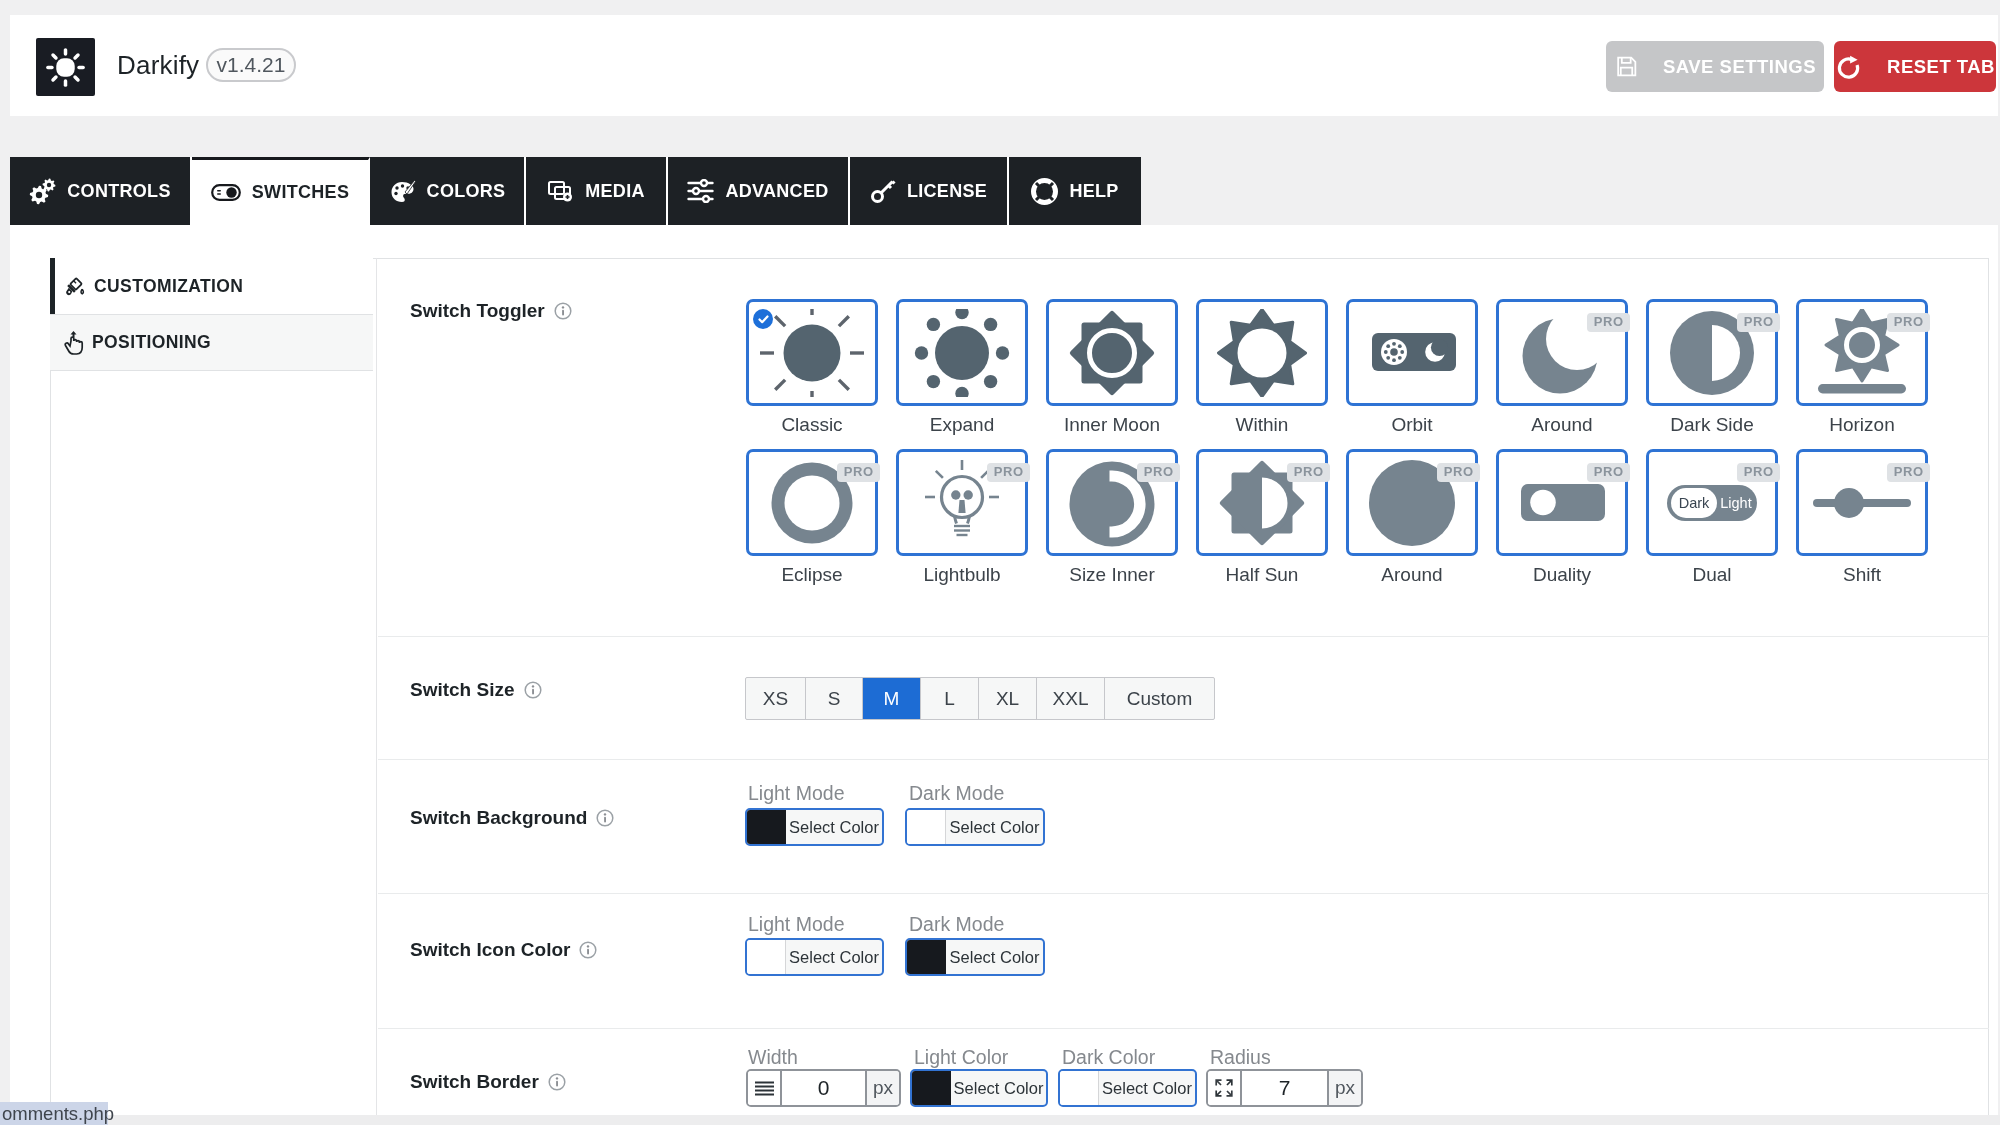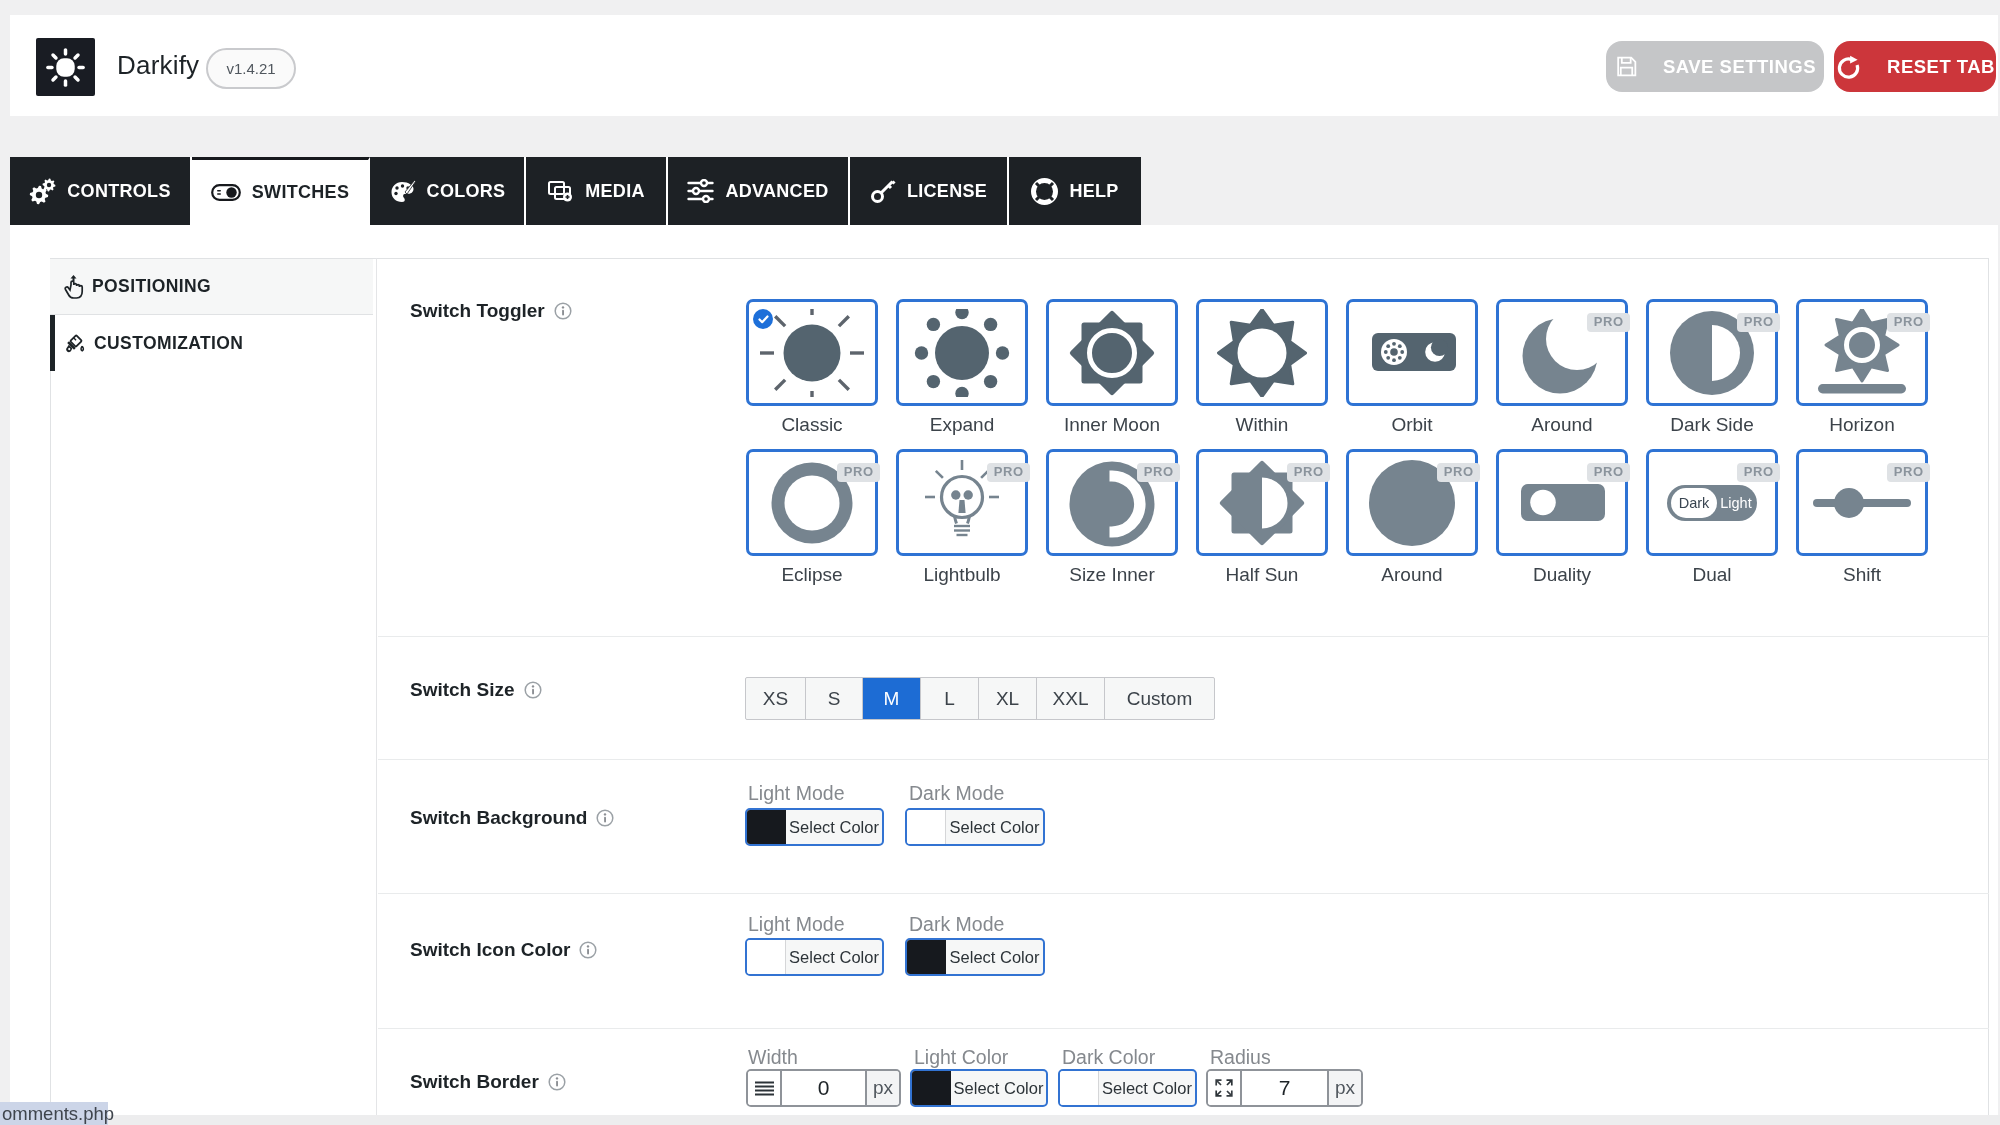--- a/index.html
+++ b/index.html
@@ -3,22 +3,22 @@
 <meta charset="utf-8">
 <style>
 * { margin:0; padding:0; box-sizing:border-box; }
 html,body { width:2000px; height:1125px; overflow:hidden; }
 body { background:#f0f0f1; font-family:"Liberation Sans", sans-serif; position:relative; }
 
 
 #header { position:absolute; left:10px; top:15px; width:1988px; height:101px; background:#fff; }
 #logo { position:absolute; left:26px; top:23px; width:59px; height:58px; background:#191c23; border-radius:2px; display:flex; align-items:center; justify-content:center; }
 #brand { position:absolute; left:107px; top:0; height:101px; display:flex; align-items:center; font-size:26px; color:#1d2327; letter-spacing:.2px; }
-#vpill { position:absolute; left:196px; top:33px; width:90px; height:41px; border:2px solid #c9cacd; border-radius:21px; background:#fafafa; display:flex; align-items:center; justify-content:center; font-size:15px; color:#50575e; }
-.hbtn { position:absolute; height:51px; border-radius:16px; display:flex; align-items:center; justify-content:center; gap:24px; color:#fff; font-size:18.5px; font-weight:bold; letter-spacing:.5px; }
+#vpill { position:absolute; left:196px; top:33px; width:90px; height:34px; border:2px solid #c9cacd; border-radius:21px; background:#fafafa; display:flex; align-items:center; justify-content:center; font-size:21px; color:#50575e; }
+.hbtn { position:absolute; height:51px; border-radius:6px; display:flex; align-items:center; justify-content:center; gap:24px; color:#fff; font-size:18.5px; font-weight:bold; letter-spacing:.5px; }
 #savebtn { left:1596px; top:26px; width:218px; background:#c5c6c8; }
 #resetbtn { left:1824px; top:26px; width:162px; background:#cc363b; }
 
 
 #tabbar { position:absolute; left:10px; top:157px; height:80px; display:flex; }
 .tab { height:68px; background:#1d2125; color:#fff; display:flex; align-items:center; justify-content:center; gap:11px; font-size:18px; font-weight:bold; letter-spacing:.3px; border-right:2px solid #fff; }
 .tab:last-child { border-right:none; }
 .tab.active { background:#fff; color:#1d2327; border-top:3px solid #17191d; }
 
 
@@ -170,39 +170,39 @@
           <line x1="5" y1="22" x2="9.5" y2="17.5"></line>
           <line x1="22" y1="22" x2="17.5" y2="17.5"></line>
         </g>
       </svg>
       <span>HELP</span>
     </div>
 </div>
 <div id="panel"></div>
 <div id="container"></div>
 <div id="navcol">
-  <div class="navitem" id="nav2">
-      <svg width="21" height="24" viewBox="0 0 21 24">
-        <path d="M10.5 0 l3 3.5 h-2 v3 h-2 v-3 h-2 z" fill="#1d2327"></path>
-        <path d="M8 10 v-2.5 a1.4 1.4 0 0 1 2.8 0 V10 a1.4 1.4 0 0 1 2.8 0 v1 a1.4 1.4 0 0 1 2.8 0 v1 a1.4 1.4 0 0 1 2.8 0 v4.5 q0 6 -5.5 6.5 h-3 q-3.5 0 -5-3 l-3.2-5.5 q-0.8-1.6 0.6-2.3 q1.4-0.7 2.4 0.8 l1.5 2 z" fill="none" stroke="#1d2327" stroke-width="1.7"></path>
-      </svg>
-      <span>POSITIONING</span>
-    </div>
   <div class="navitem" id="nav1">
       <svg width="23" height="23" viewBox="0 0 23 23">
         <g transform="rotate(-45 10 12)">
           <rect x="10" y="8" width="8.5" height="8" rx="1" fill="none" stroke="#1d2327" stroke-width="1.8"></rect>
           <line x1="14.8" y1="8" x2="14.8" y2="11.5" stroke="#1d2327" stroke-width="1.4"></line>
           <rect x="6.6" y="7.2" width="2.5" height="9.6" fill="#1d2327"></rect>
           <path d="M6.6 9.5 L3 10.2 a2.7 2.7 0 1 0 1.2 5.2 L6.6 14.5 z" fill="#1d2327"></path>
           <circle cx="3.8" cy="12.9" r="1.1" fill="#fff"></circle>
         </g>
         <path d="M19.2 14.2 q2.4 3.4 0 4.6 q-2.4 -1.2 0 -4.6" stroke="#1d2327" stroke-width="1.5" fill="none"></path>
       </svg>
       <span>CUSTOMIZATION</span>
+    </div>
+  <div class="navitem" id="nav2">
+      <svg width="21" height="24" viewBox="0 0 21 24">
+        <path d="M10.5 0 l3 3.5 h-2 v3 h-2 v-3 h-2 z" fill="#1d2327"></path>
+        <path d="M8 10 v-2.5 a1.4 1.4 0 0 1 2.8 0 V10 a1.4 1.4 0 0 1 2.8 0 v1 a1.4 1.4 0 0 1 2.8 0 v1 a1.4 1.4 0 0 1 2.8 0 v4.5 q0 6 -5.5 6.5 h-3 q-3.5 0 -5-3 l-3.2-5.5 q-0.8-1.6 0.6-2.3 q1.4-0.7 2.4 0.8 l1.5 2 z" fill="none" stroke="#1d2327" stroke-width="1.7"></path>
+      </svg>
+      <span>POSITIONING</span>
     </div>
 </div>
 <div class="rowline" style="top:636px;"></div>
 <div class="rowline" style="top:759px;"></div>
 <div class="rowline" style="top:893px;"></div>
 <div class="rowline" style="top:1028px;"></div>
 
 <div class="seclabel" style="left:410px; top:300px;">Switch Toggler <svg width="18" height="18" viewBox="0 0 18 18">
       <circle cx="9" cy="9" r="7.8" fill="none" stroke="#9ba1a6" stroke-width="1.5"></circle>
       <circle cx="9" cy="5.4" r="1.2" fill="#8c8f94"></circle>

